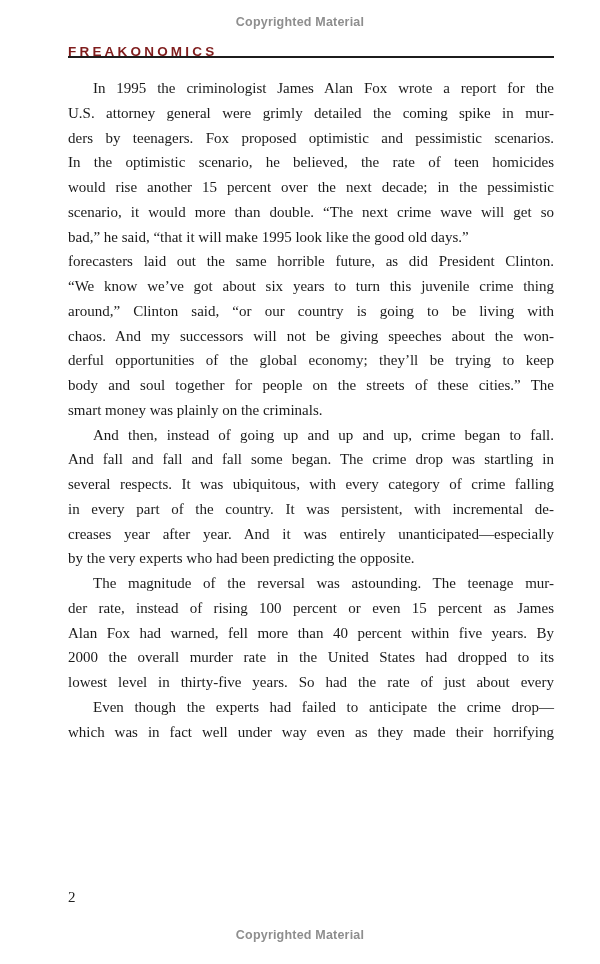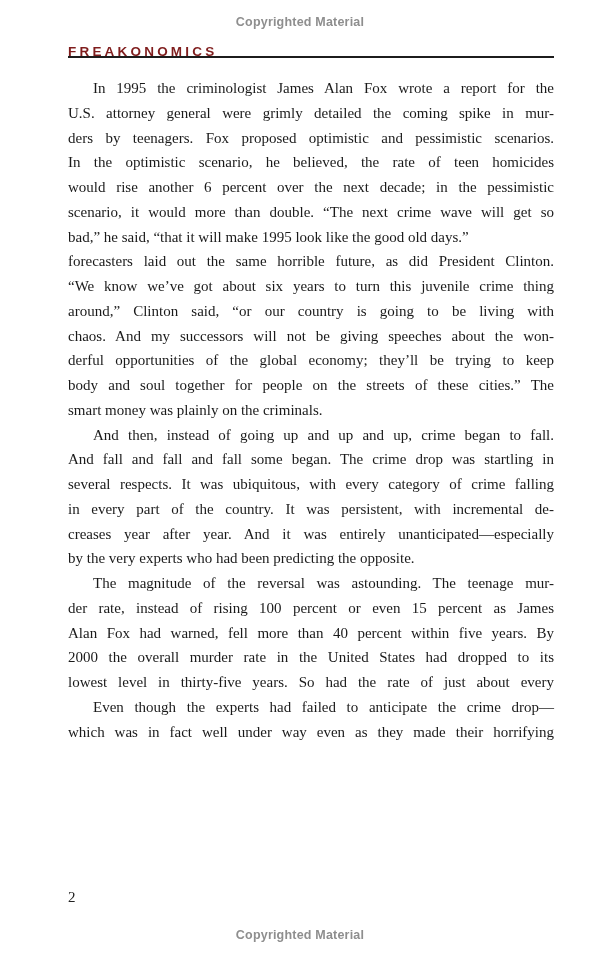--- a/index.html
+++ b/index.html
@@ -85,21 +85,21 @@
   <div class="running-head">FREAKONOMICS</div>
 
   <div class="head-rule"></div>
 
   <div class="body-text">
       <div class="para">
         <div class="line indent">In 1995 the criminologist James Alan Fox wrote a report for the</div>
         <div class="line">U.S. attorney general were grimly detailed the coming spike in mur-</div>
         <div class="line">ders by teenagers. Fox proposed optimistic and pessimistic scenarios.</div>
         <div class="line">In the optimistic scenario, he believed, the rate of teen homicides</div>
-        <div class="line">would rise another 6 percent over the next decade; in the pessimistic</div>
+        <div class="line">would rise another 15 percent over the next decade; in the pessimistic</div>
         <div class="line">scenario, it would more than double. “The next crime wave will get so</div>
         <div class="line lastline">bad,” he said, “that it will make 1995 look like the good old days.”</div>
       </div>
       <div class="para">
         <div class="line">forecasters laid out the same horrible future, as did President Clinton.</div>
         <div class="line">“We know we’ve got about six years to turn this juvenile crime thing</div>
         <div class="line">around,” Clinton said, “or our country is going to be living with</div>
         <div class="line">chaos. And my successors will not be giving speeches about the won-</div>
         <div class="line">derful opportunities of the global economy; they’ll be trying to keep</div>
         <div class="line">body and soul together for people on the streets of these cities.” The</div>

